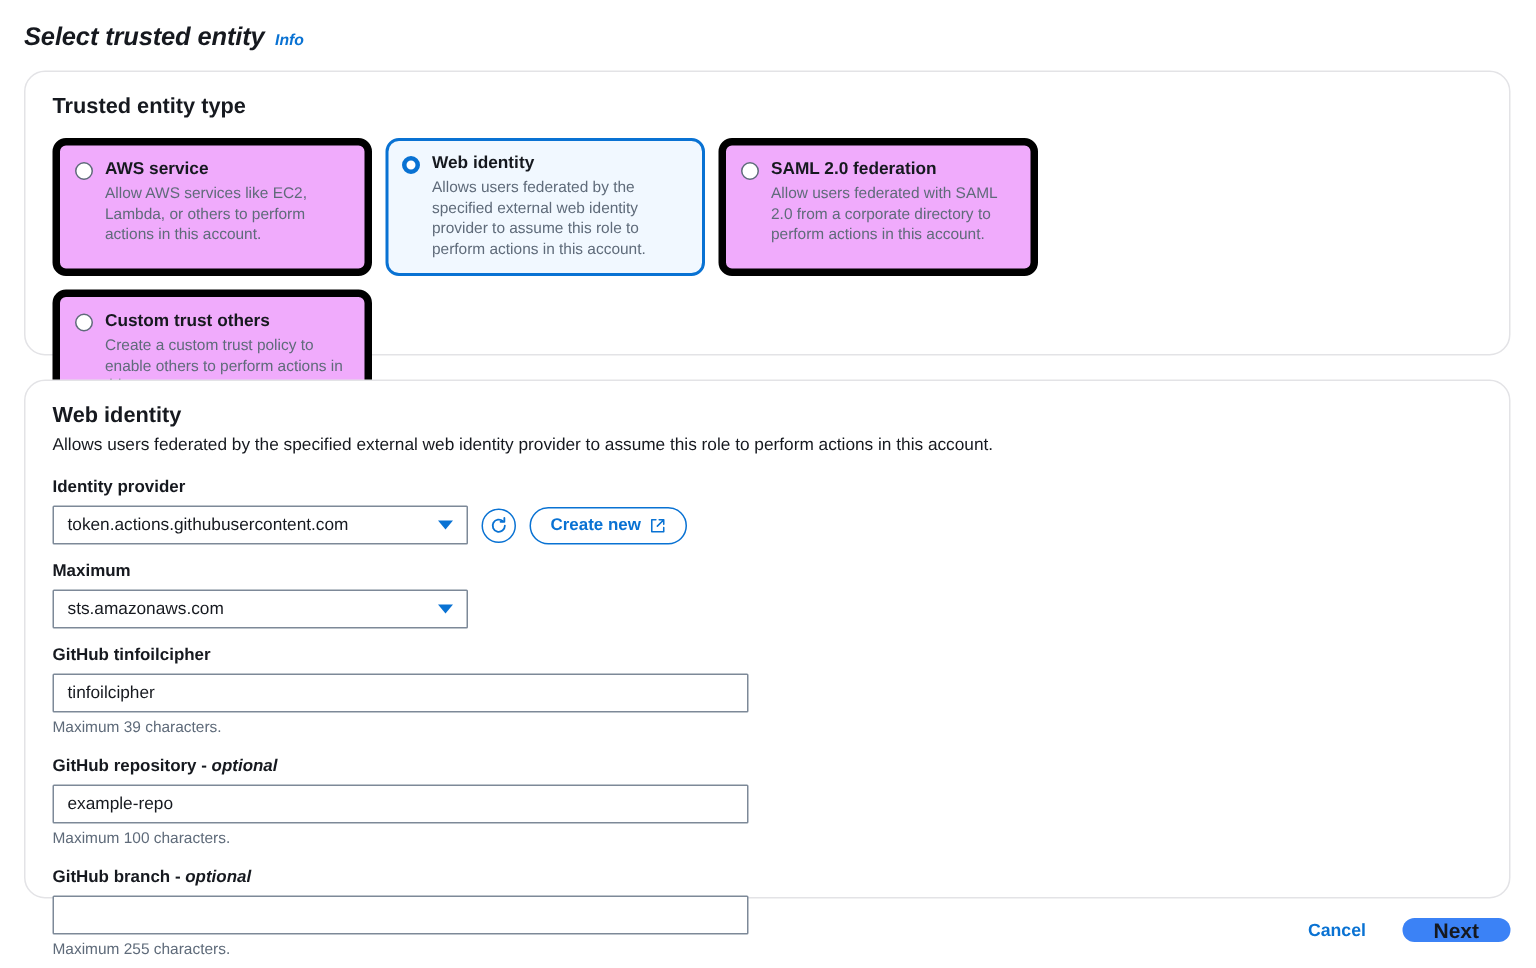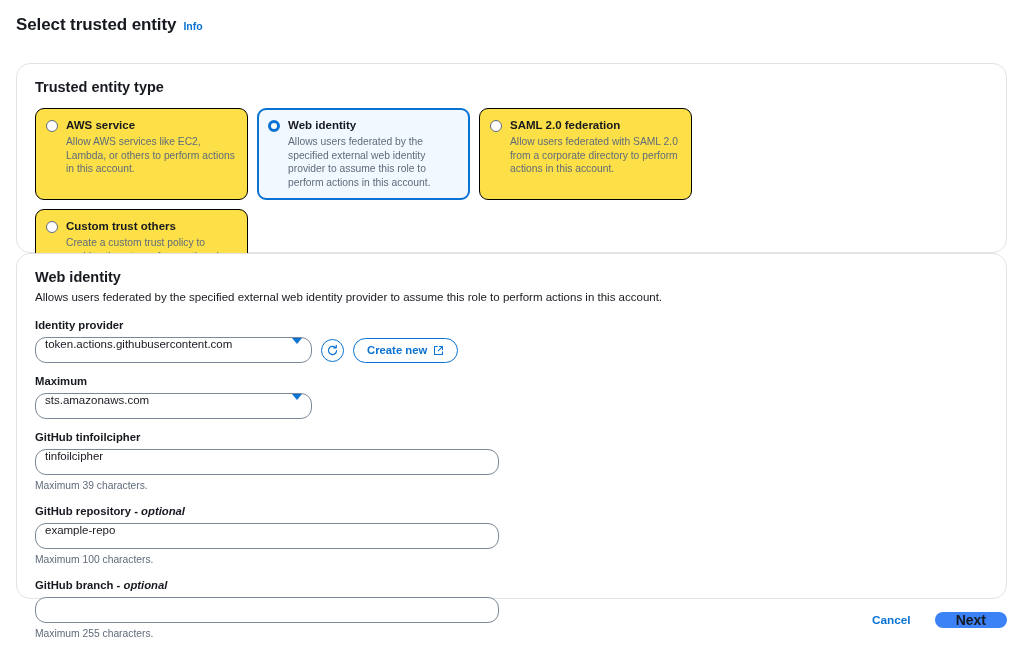--- a/index.html
+++ b/index.html
@@ -10,61 +10,62 @@
     font-family: "Liberation Sans", sans-serif;
     color: #16191f;
     -webkit-font-smoothing: antialiased;
   }
   .page { position: relative; width: 1024px; height: 645px; overflow: hidden; }
 
   
   .page-head {
     display: flex; align-items: baseline; gap: 7px;
     padding: 14px 0 0 16px;
+    font-style: italic;
   }
   .page-title {
     font-size: 17px; font-weight: bold; letter-spacing: -0.1px;
     color: #16191f; line-height: 22px;
   }
   .info-link {
     font-size: 10.5px; font-weight: bold; color: #0972d3;
     text-decoration: none; cursor: pointer;
   }
 
   
   .panel {
     position: absolute;
     left: 16px; width: 991px;
     background: #ffffff;
     border: 1px solid #e3e3e6;
     border-radius: 14px;
   }
-  #panel-entity { top: 63px; height: 190px; }
+  #panel-entity { top: 47px; height: 190px; }
   #panel-webid  { top: 253px; height: 346px; }
 
   .panel-title {
     font-size: 14.5px; font-weight: bold; color: #16191f;
     padding: 13px 0 0 18px; line-height: 20px;
   }
   .panel-desc {
     font-size: 11.5px; color: #16191f;
     padding: 2px 0 0 18px; line-height: 16px;
   }
 
   
   .tile-grid {
     display: grid;
     grid-template-columns: 213px 213px 213px;
     gap: 9px;
     padding: 11px 0 0 18px;
   }
   .tile {
-    border: 1px solid #000000;
+    border: 5px solid #000000;
     border-radius: 9px;
-    background: #fde047;
+    background: #f0abfc;
     padding: 9px 10px 10px 10px;
     min-height: 62px;
     cursor: pointer;
     position: relative;
   }
   .tile.selected {
     border: 2px solid #0972d3;
     background: #f1f8ff;
     padding: 8px 9px 9px 9px;
   }
@@ -101,25 +102,25 @@
   .constraint {
     font-size: 10.3px; color: #5f6b7a;
     margin-top: 4px; line-height: 14px;
   }
 
   .control-row { display: flex; align-items: center; gap: 9px; }
 
   .select, .textinput {
     height: 26px;
     border: 1px solid #7d8998;
-    border-radius: 11px;
+    border-radius: 1px;
     background: #ffffff;
     font-size: 11.5px;
     color: #16191f;
-    display: flex; 
+    display: flex; align-items: center;
     padding: 0 9px;
     cursor: pointer;
   }
   .select { justify-content: space-between; }
   #idp-select { width: 277px; }
   #aud-select { width: 277px; }
   .textinput { width: 464px; cursor: text; }
   .caret {
     width: 0; height: 0;
     border-left: 5px solid transparent;

